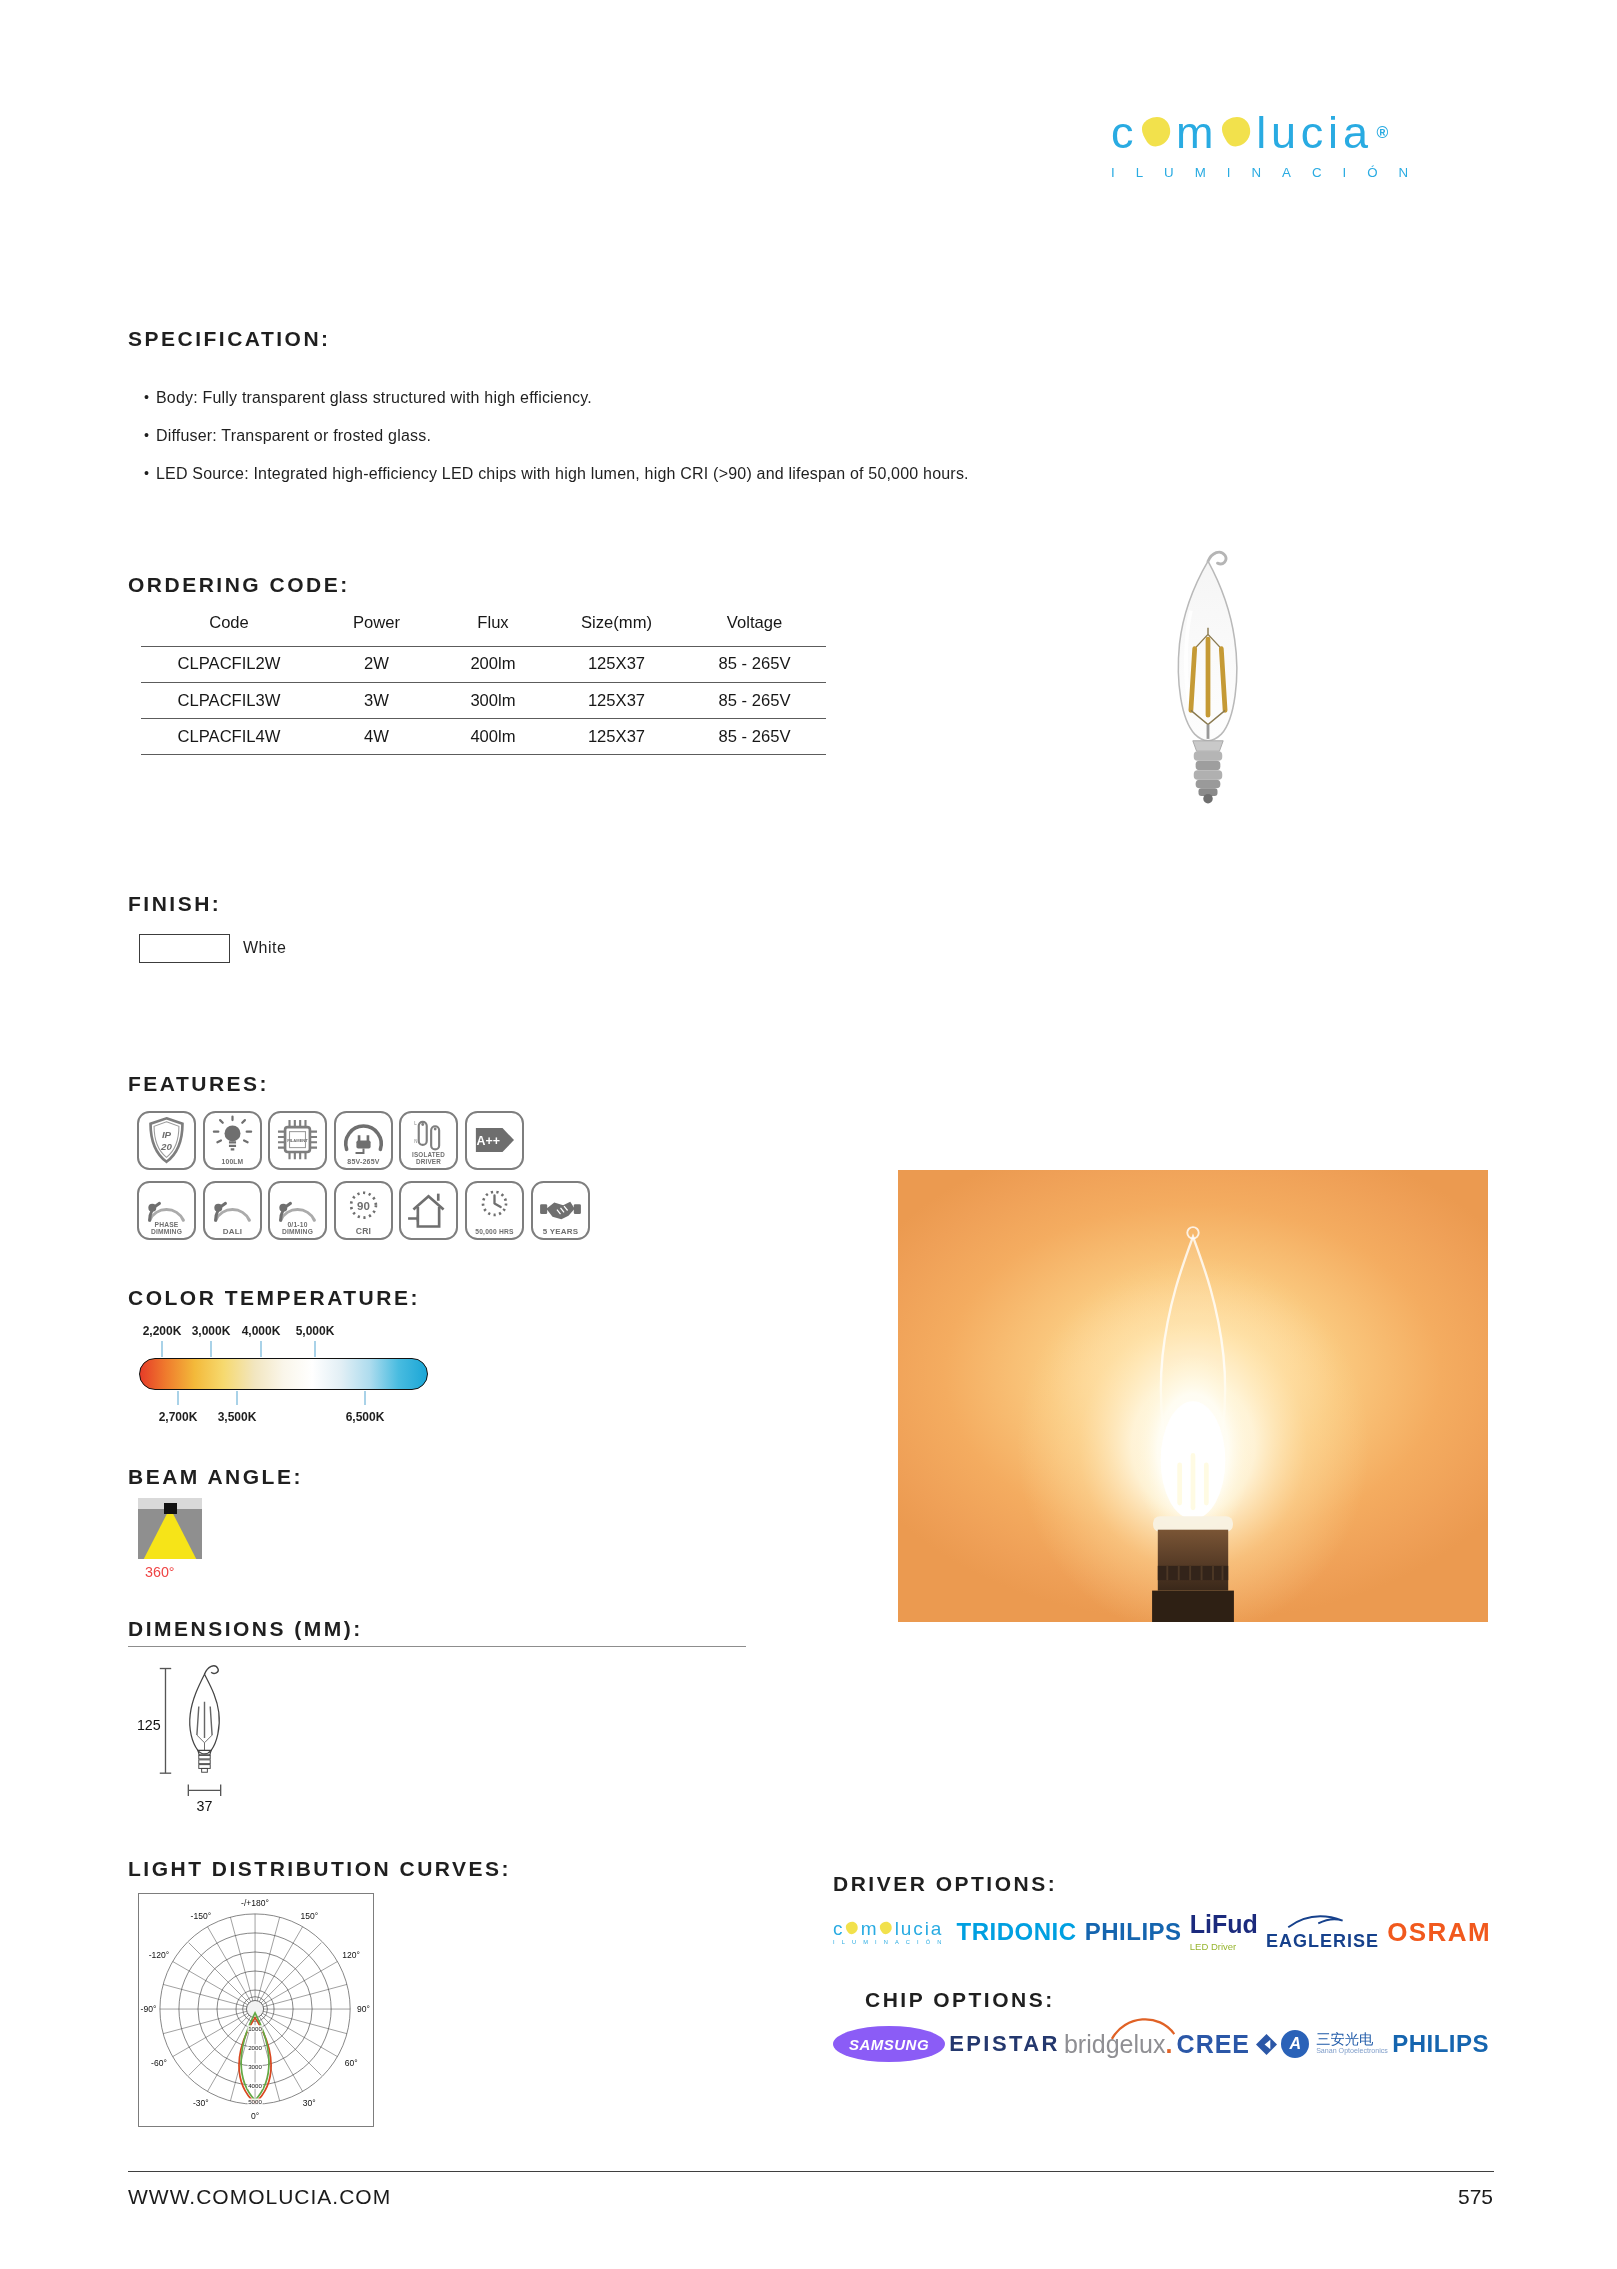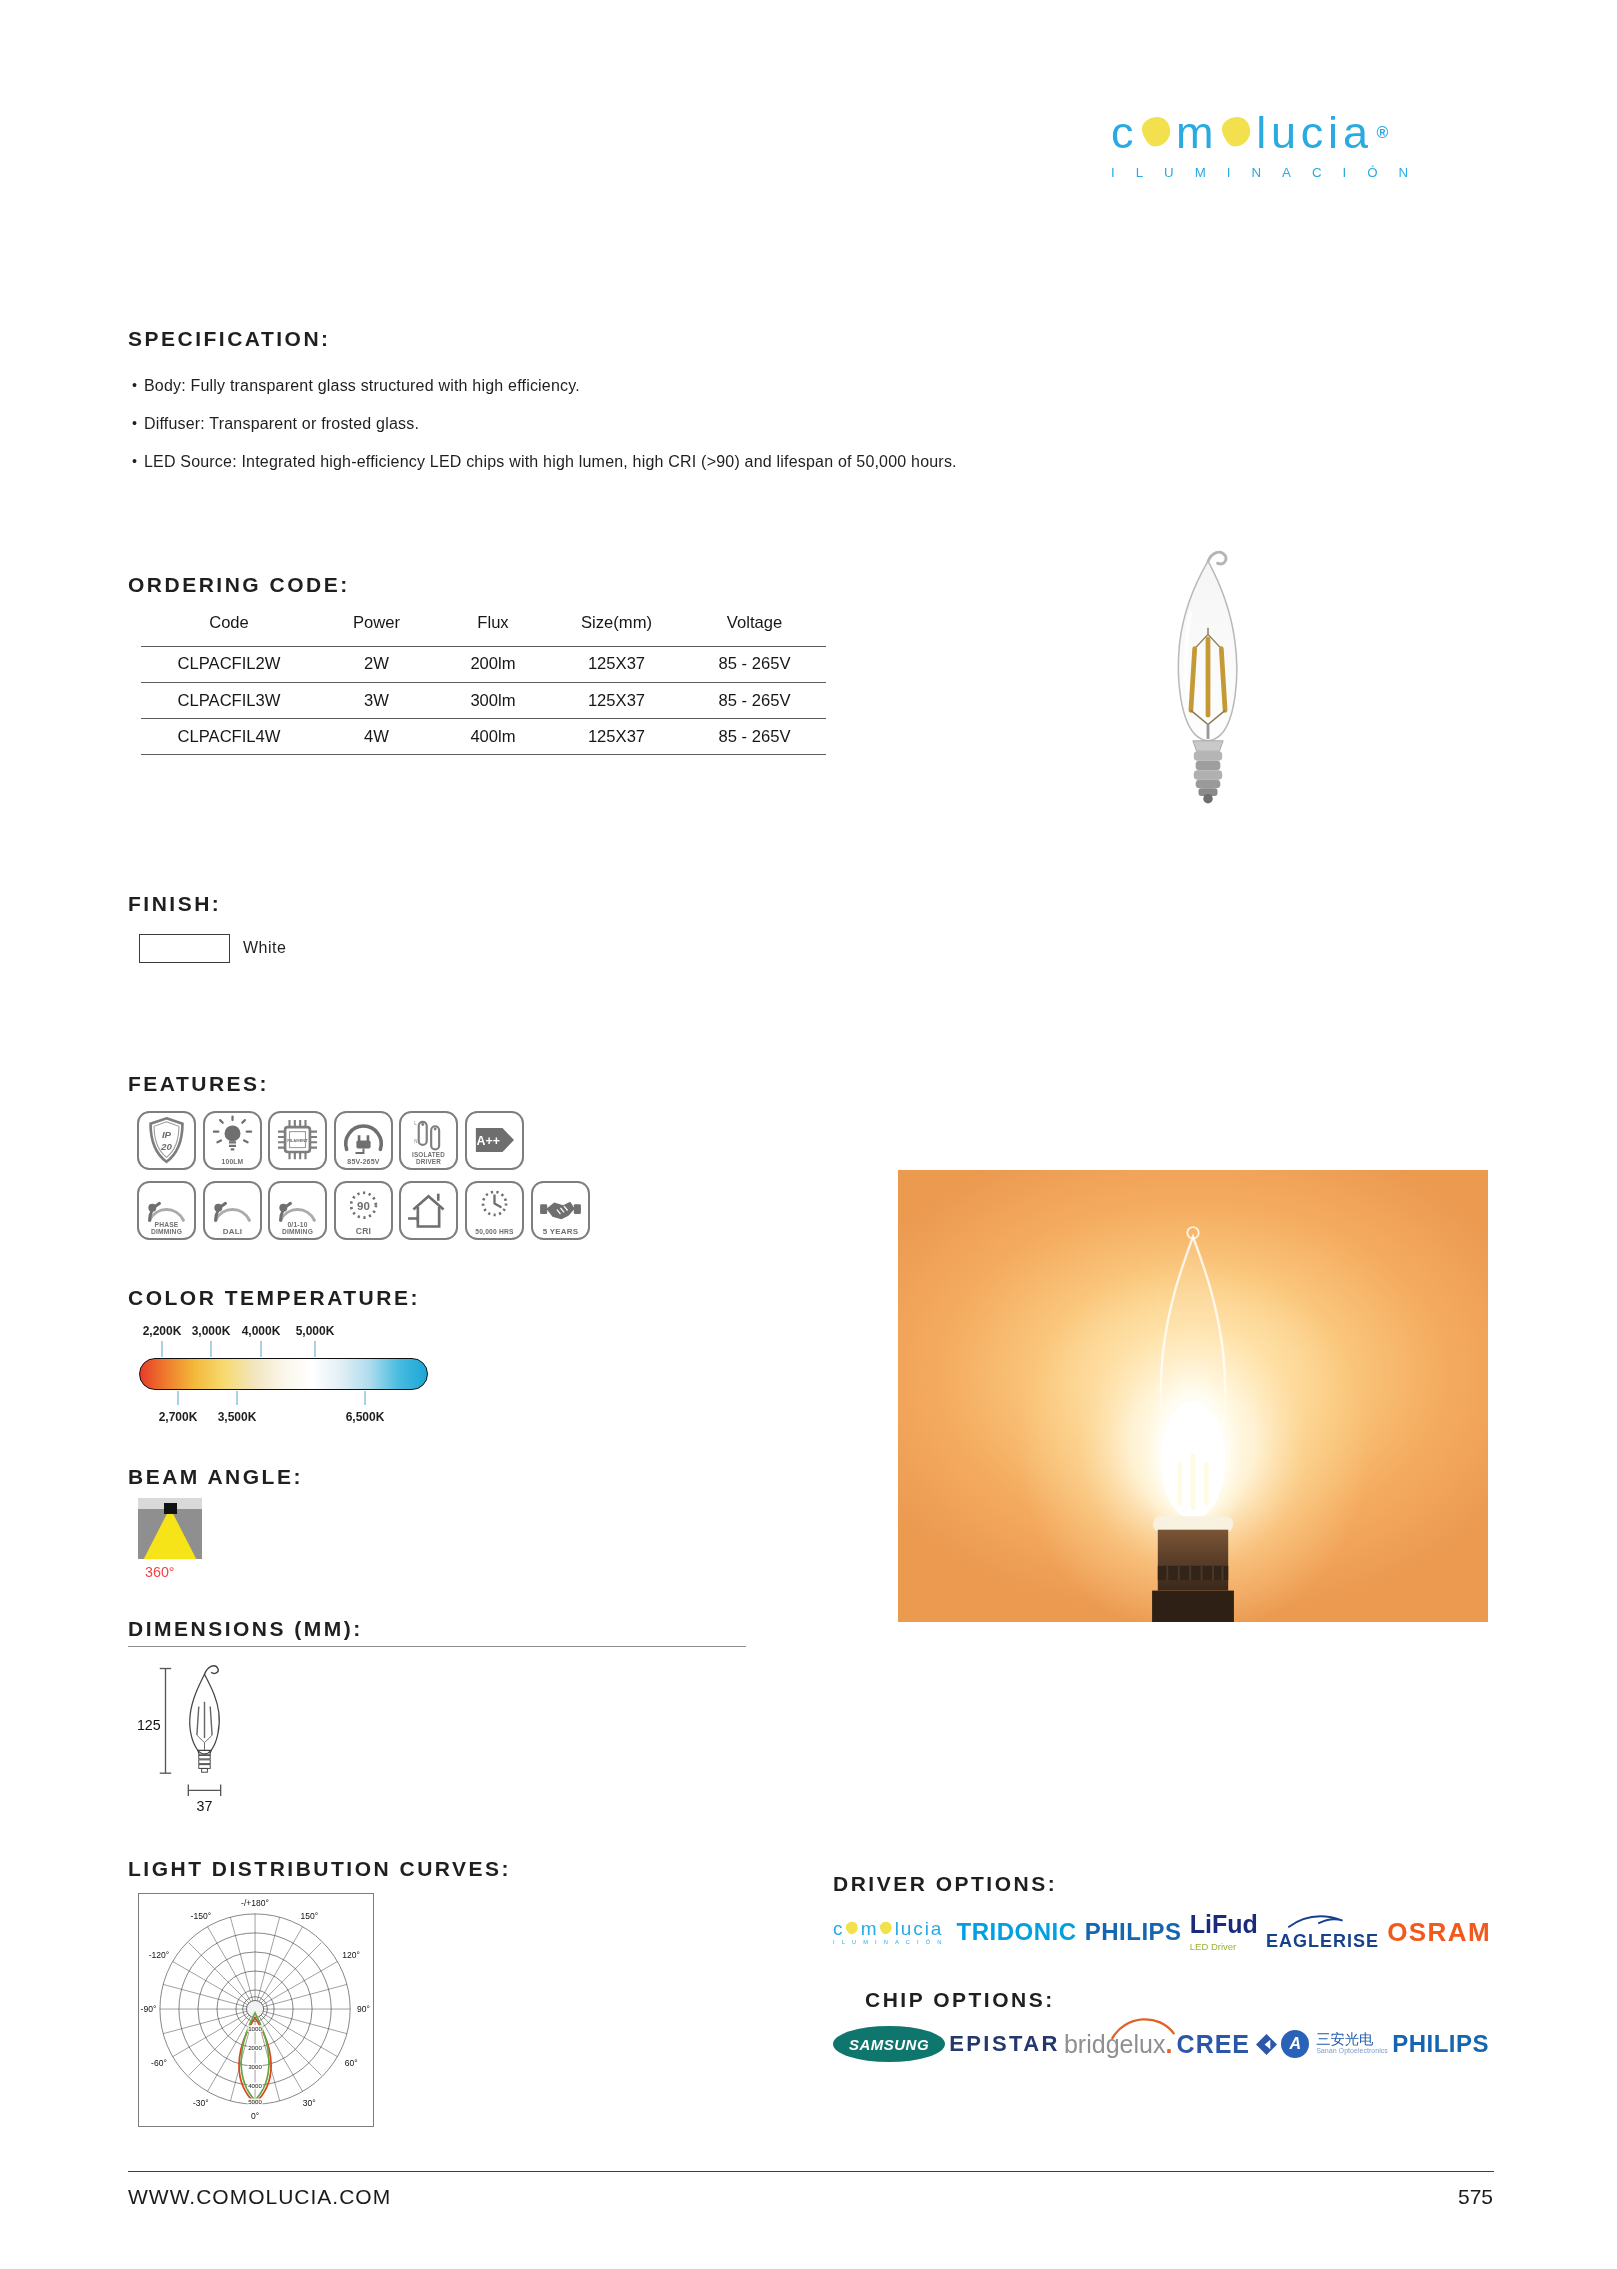--- a/index.html
+++ b/index.html
@@ -19,21 +19,21 @@
   .logo-sm .logo-sub{margin-top:1.9px;font-size:5.7px;letter-spacing:7.1px;}
 
   
   .title{left:126px;top:240px;display:flex;align-items:baseline;}
   .title .t-main{font-size:45px;font-weight:600;letter-spacing:3.8px;color:#1c1c1c;}
   .title .t-sep{font-size:38px;font-weight:400;color:#1c1c1c;margin-left:3.8px;}
   .title .t-cat{font-size:31px;font-weight:600;letter-spacing:2.9px;color:#2e6da4;margin-left:9.5px;}
   .sec-h{font-size:21px;font-weight:600;letter-spacing:2.5px;color:#1f1f1f;white-space:nowrap;}
 
   
-  .spec-list{left:128px;top:373px;width:1046px;list-style:none;margin:4px;padding:0;}
+  .spec-list{left:128px;top:373px;width:1046px;list-style:none;margin:16px;padding:0;}
   .spec-list li{font-size:16px;color:#1f1f1f;margin-bottom:20px;letter-spacing:0.2px;}
   .spec-list li::before{content:"•";font-size:14.3px;margin-right:6.7px;position:relative;top:-1px;}
 
   
   .ord-table{left:141px;top:605px;width:685px;border-collapse:collapse;font-size:16.6px;color:#171717;}
   .ord-table th{font-weight:400;padding:7.6px 0 13.3px 0;}
   .ord-table td{text-align:center;padding:7.6px 0;border-top:1.5px solid #5c5c5c;}
   .ord-table tr.last td{border-bottom:1.5px solid #5c5c5c;}
 
   
@@ -74,21 +74,21 @@
   .brand-row{display:flex;align-items:center;justify-content:space-between;}
   .lg{white-space:nowrap;}
   .lg-tridonic{font-size:24px;font-weight:700;color:#00a0e1;letter-spacing:0.5px;}
   .lg-philips{font-size:24px;font-weight:800;color:#1565af;letter-spacing:0.5px;}
   .lg-osram{font-size:26px;font-weight:800;color:#f1591d;letter-spacing:1.4px;}
   .lg-lifud{text-align:left;line-height:1;}
   .lg-lifud .lf-main{font-size:25px;font-weight:800;color:#1b2a7d;}
   .lg-lifud .lf-sub{font-size:9.5px;color:#97b52f;margin-top:1.9px;}
   .lg-eaglerise{text-align:center;line-height:1;}
   .lg-eaglerise .eg-txt{font-size:18px;font-weight:700;color:#16418c;letter-spacing:1px;}
-  .lg-samsung{width:112px;height:36px;background:#0f766e;border-radius:50%;display:flex;
+  .lg-samsung{width:112px;height:36px;background:#8b5cf6;border-radius:50%;display:flex;
               align-items:center;justify-content:center;}
   .lg-samsung span{color:#fff;font-weight:700;font-style:italic;font-size:15px;letter-spacing:0.5px;}
   .lg-epistar{font-size:22px;font-weight:700;color:#24386e;letter-spacing:2.4px;}
   .lg-bridgelux{position:relative;font-size:25px;color:#8f8f93;}
   .lg-bridgelux .bl-dot{color:#e06226;font-weight:700;}
   .lg-cree{display:flex;align-items:center;gap:5.7px;font-size:25px;font-weight:800;color:#2b57a7;letter-spacing:1px;}
   .lg-sanan{display:flex;align-items:center;gap:6.7px;}
   .lg-sanan .sa-circ{width:28.5px;height:28.5px;border-radius:50%;background:#2a62b8;color:#fff;display:flex;
                      align-items:center;justify-content:center;font-weight:700;font-style:italic;font-size:16px;}
   .lg-sanan .sa-cn{font-size:14.3px;color:#1f5aa8;line-height:1.1;}

